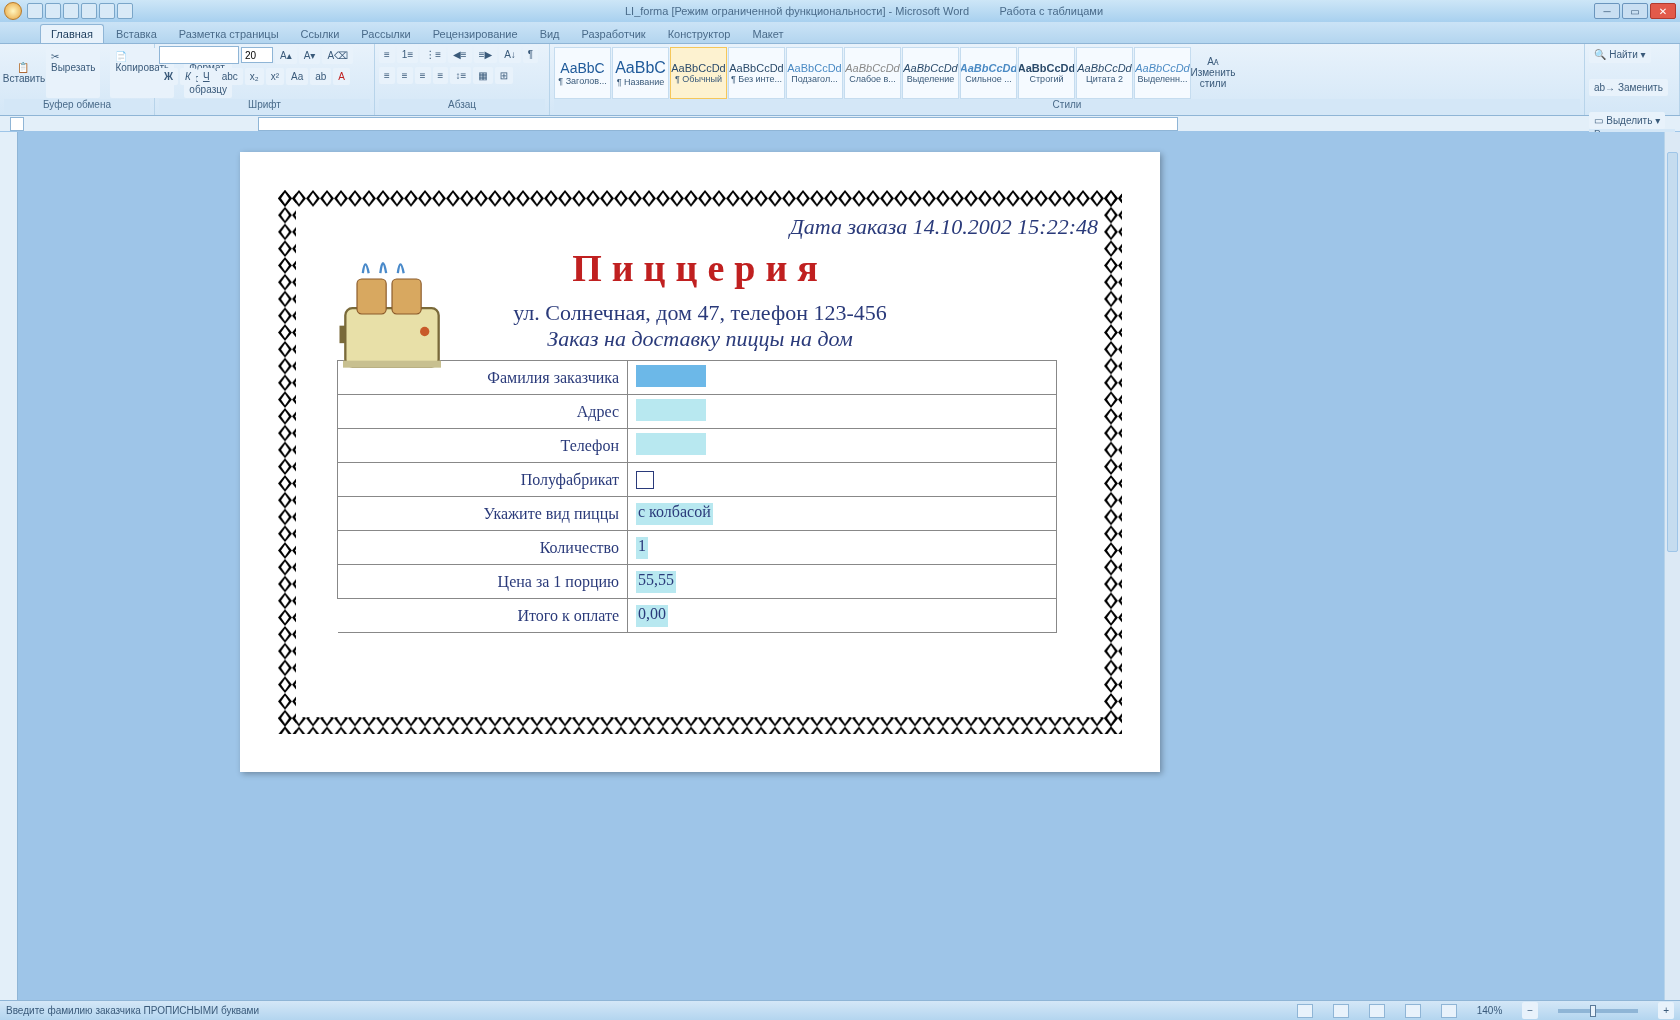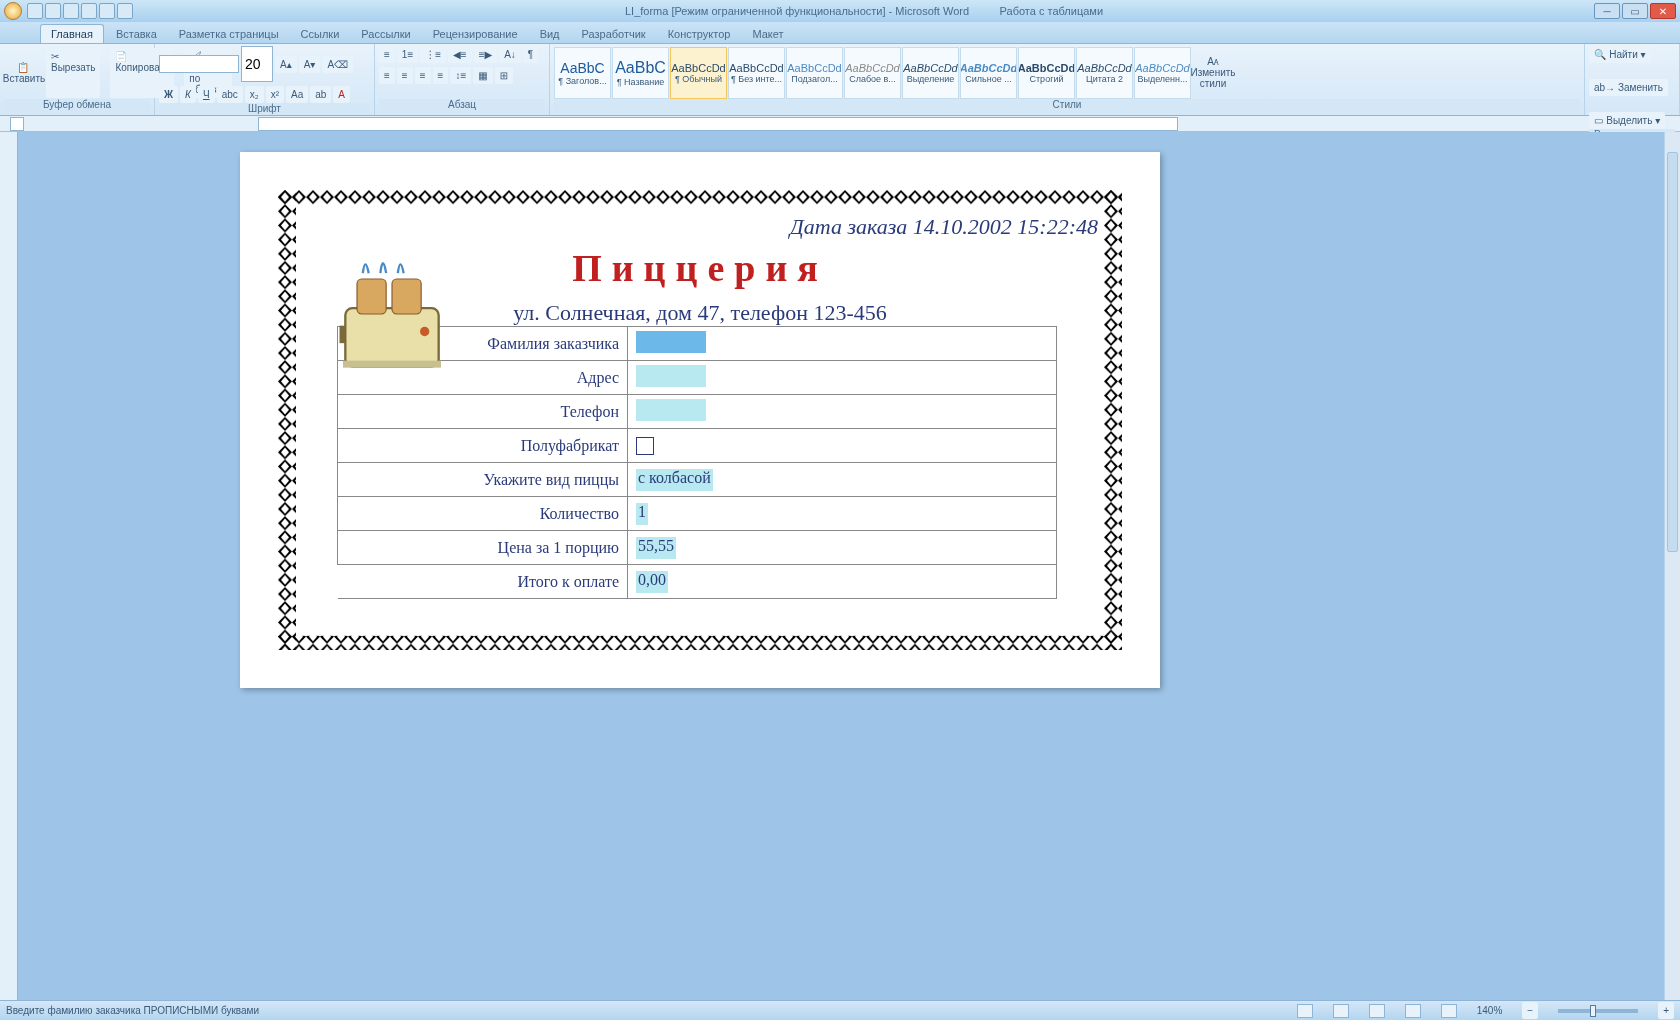--- a/index.html
+++ b/index.html
@@ -20,36 +20,36 @@
 .tab.active { background: #e8f2fb; border: 1px solid #8fb5d6; border-bottom: none; color: #1a3a5a; }
 
 
 .ribbon { height: 72px; background: linear-gradient(#e8f2fb, #d4e7f7); display: flex; border-bottom: 1px solid #8fb5d6; }
 .group { border-right: 1px solid #b8d4ea; display: flex; flex-direction: column; padding: 2px 4px; }
 .group-body { flex: 1; display: flex; align-items: center; gap: 2px; }
 .group-label { height: 14px; text-align: center; color: #4a6b8a; font-size: 10px; background: #d4e7f7; }
 .rbtn { background: #e8f2fb; border: 1px solid transparent; padding: 2px 4px; border-radius: 2px; cursor: pointer; font-size: 10px; color: #3a5a7a; }
 .big-btn { width: 40px; height: 52px; display: flex; flex-direction: column; align-items: center; justify-content: center; font-size: 10px; color: #3a5a7a; }
 .font-combo { width: 80px; height: 18px; background: #fff; border: 1px solid #8fb5d6; font-size: 10px; padding: 1px 3px; }
-.size-combo { width: 32px; height: 36px; background: #fff; border: 1px solid #8fb5d6; font-size: 14px; padding: 1px 3px; }
+.size-combo { width: 32px; height: 16px; background: #fff; border: 1px solid #8fb5d6; font-size: 10px; padding: 1px 3px; }
 .style-gallery { display: flex; gap: 1px; }
 .style-item { width: 57px; height: 52px; border: 1px solid #c5dcef; background: #f5faff; display: flex; flex-direction: column; align-items: center; justify-content: center; font-size: 9px; overflow: hidden; }
 .style-item.selected { border: 1px solid #f5c75a; background: #fdf2d0; }
 .style-preview { font-size: 11px; color: #2a4a6a; }
 .style-name { font-size: 9px; color: #3a5a7a; }
 
 
 .ruler-area { height: 16px; background: #e3eff9; border-bottom: 1px solid #9ec5e8; display: flex; align-items: center; padding-left: 10px; }
 .ruler-tab-btn { width: 14px; height: 14px; background: #fff; border: 1px solid #8fb5d6; }
 .ruler { margin-left: 234px; height: 14px; width: 920px; background: #fff; border: 1px solid #8fb5d6; position: relative; font-size: 8px; color: #5a7a9a; }
 
 
 .doc-area { position: absolute; top: 132px; left: 0; right: 0; bottom: 20px; background: #9ec5e8; overflow: hidden; }
 .vruler { position: absolute; left: 0; top: 0; width: 18px; height: 100%; background: #e3eff9; border-right: 1px solid #8fb5d6; }
-.page { position: absolute; left: 240px; top: 20px; width: 920px; height: 536px; background: #fff; box-shadow: 2px 2px 6px rgba(0,0,0,0.3); padding: 40px 55px; }
+.page { position: absolute; left: 240px; top: 20px; width: 920px; height: 620px; background: #fff; box-shadow: 2px 2px 6px rgba(0,0,0,0.3); padding: 40px 55px; }
 .content-inner { position: absolute; inset: 62px; }
 
 .dateline { text-align: right; font-family: "Times New Roman", serif; font-style: italic; font-size: 22px; color: #2a3a7a; margin-bottom: 4px; }
 .heading { text-align: center; font-family: "Times New Roman", serif; font-weight: bold; font-size: 38px; color: #c02020; letter-spacing: 10px; margin: 6px 0 10px; }
 .addr { text-align: center; font-family: "Times New Roman", serif; font-size: 22px; color: #2a3a7a; }
 .subhead { text-align: center; font-family: "Times New Roman", serif; font-style: italic; font-size: 22px; color: #2a3a7a; margin-bottom: 8px; }
 
 .clipart { position: absolute; left: 20px; top: 30px; width: 140px; height: 140px; }
 
 .form-table { width: 720px; margin-left: 35px; border-collapse: collapse; font-family: "Times New Roman", serif; font-size: 16px; color: #2a3a7a; }
@@ -263,20 +263,21 @@
           <rect x="60" y="30" width="25" height="30" rx="4" fill="#d8a860" stroke="#8a5a2a"></rect>
           <path d="M35 25 Q37 10 40 25 M50 25 Q52 8 55 25 M65 25 Q67 10 70 25" stroke="#4a8aca" stroke-width="2" fill="none"></path>
           <circle cx="88" cy="75" r="4" fill="#c85a2a"></circle>
           <rect x="15" y="70" width="5" height="15" fill="#7a6a3a"></rect>
           <rect x="18" y="100" width="84" height="6" fill="#c8c090"></rect>
         </svg>
       </div>
       <div class="dateline">Дата заказа 14.10.2002 15:22:48</div>
       <div class="heading">Пиццерия</div>
       <div class="addr">ул. Солнечная, дом 47, телефон 123-456</div>
+      <div class="subhead">Заказ на доставку пиццы на дом</div>
       <table class="form-table">
         <tbody>
             <tr>
               <td class="lbl">Фамилия заказчика</td>
               <td class="val"><span class="field-bg sel"></span></td>
             </tr>
         <tr>
               <td class="lbl">Адрес</td>
               <td class="val"><span class="field-bg"></span></td>
             </tr>

